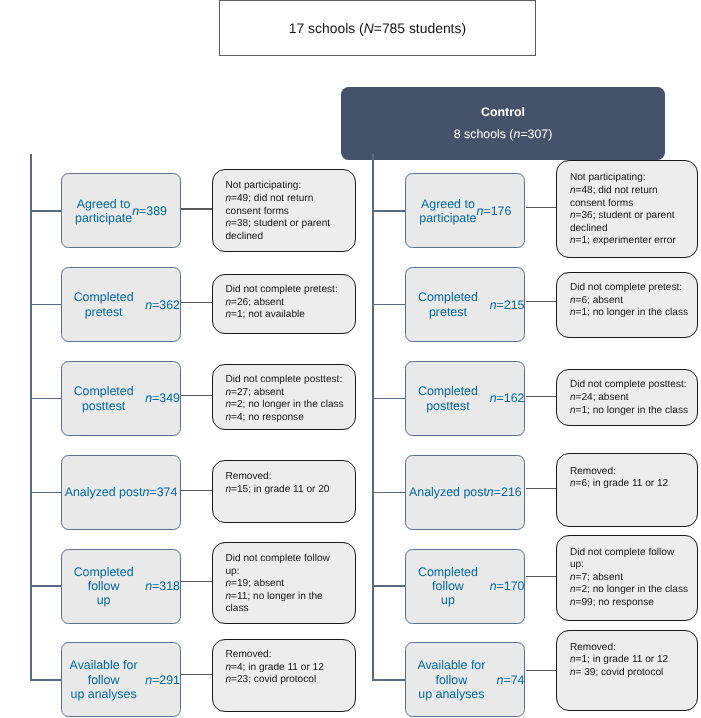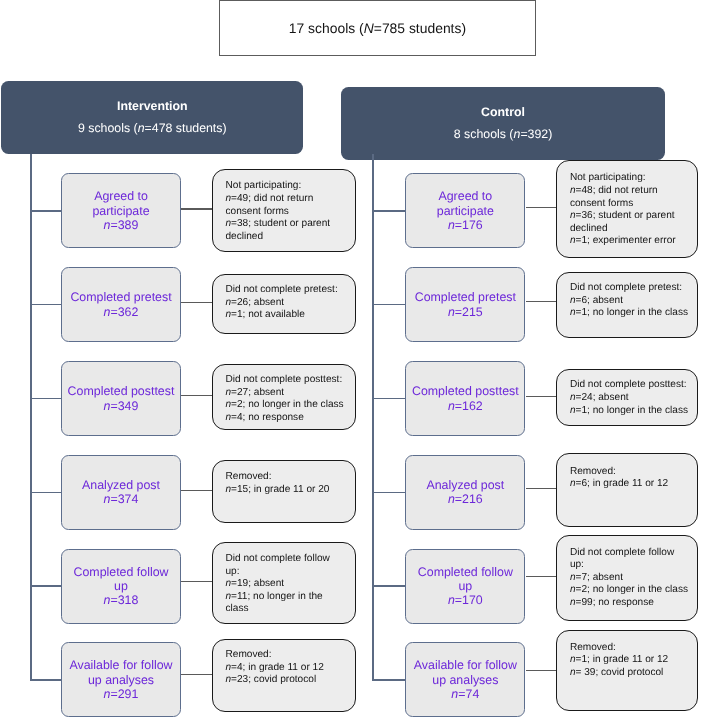--- a/index.html
+++ b/index.html
@@ -9,46 +9,42 @@
      -webkit-font-smoothing:antialiased;text-rendering:geometricPrecision;}
 #stage{position:relative;width:701px;height:556px;}
 .abs{position:absolute;box-sizing:border-box;}
 .title-box{border:1.4px solid #5c5c5c;background:#fff;display:flex;align-items:center;
            justify-content:center;font-size:13.9px;color:#141414;}
 .group-hdr{background:#44536a;border-radius:7.5px;color:#ffffff;display:flex;flex-direction:column;
            align-items:center;justify-content:center;}
 .group-hdr .g-title{font-weight:bold;font-size:12.35px;}
 .group-hdr .g-sub{font-size:12.35px;margin-top:8px;}
 .step-box{background:#e9e9e9;border:1.25px solid #5d6e8d;border-radius:7.5px;
-          display:flex;flex-direction:column;align-items:center;justify-content:center;
-          font-size:12.4px;line-height:14.3px;text-align:center;color:#6d28d9;}
+          display:flex;align-items:center;justify-content:center;
+          font-size:12.4px;line-height:14.3px;text-align:center;color:#0369a1;}
 .step-box .s-n{}
 .note-box{background:#ededed;border:1.5px solid #1a1a1a;border-radius:13px;
           font-size:10.1px;line-height:12.6px;color:#141414;
           display:flex;flex-direction:column;justify-content:flex-start;
           padding:9.5px 0 0 12.8px;}
 .note-box .nl{white-space:nowrap;}
 .conn{position:absolute;background:#5b6a83;}
 .nconn{position:absolute;background:#5a5a5a;}
 i{font-style:italic;}
 </style>
 </head>
 <body>
 
 <div id="stage">
   <div class="abs title-box" style="left:219.1px;top:0px;width:316.7px;height:56.2px;">
       <span><span>17 schools (</span><i>N</i><span>=785 students)</span></span>
     </div>
-  <div class="abs group-hdr" style="left:1.4px;top:81px;width:301.8px;height:72.9px;">
-      <div class="g-title">Intervention</div>
-      <div class="g-sub"><span>9 schools (</span><i>n</i><span>=478 students)</span></div>
-    </div>
   <div class="abs group-hdr" style="left:341.3px;top:87px;width:323.5px;height:72.9px;">
       <div class="g-title">Control</div>
-      <div class="g-sub"><span>8 schools (</span><i>n</i><span>=392)</span></div>
+      <div class="g-sub"><span>8 schools (</span><i>n</i><span>=307)</span></div>
     </div>
   <div class="conn" style="left:30.1px;top:153.5px;width:1.6px;height:526.3px;"></div>
   <div class="conn" style="left:372.3px;top:153.5px;width:1.6px;height:526.3px;"></div>
   <div class="conn" style="left:30.1px;top:210.15px;width:30.9px;height:1.5px;"></div>
   <div class="conn" style="left:372.3px;top:210.15px;width:32.9px;height:1.5px;"></div>
   <div class="nconn" style="left:181.0px;top:208.40px;width:32.7px;height:1.2px;"></div>
   <div class="nconn" style="left:525.5px;top:206.50px;width:32.6px;height:1.2px;"></div>
   <div class="abs step-box" style="left:61.0px;top:173.4px;width:120.0px;height:75.0px;">
       <div class="s-label">
         <div>Agreed to</div>

